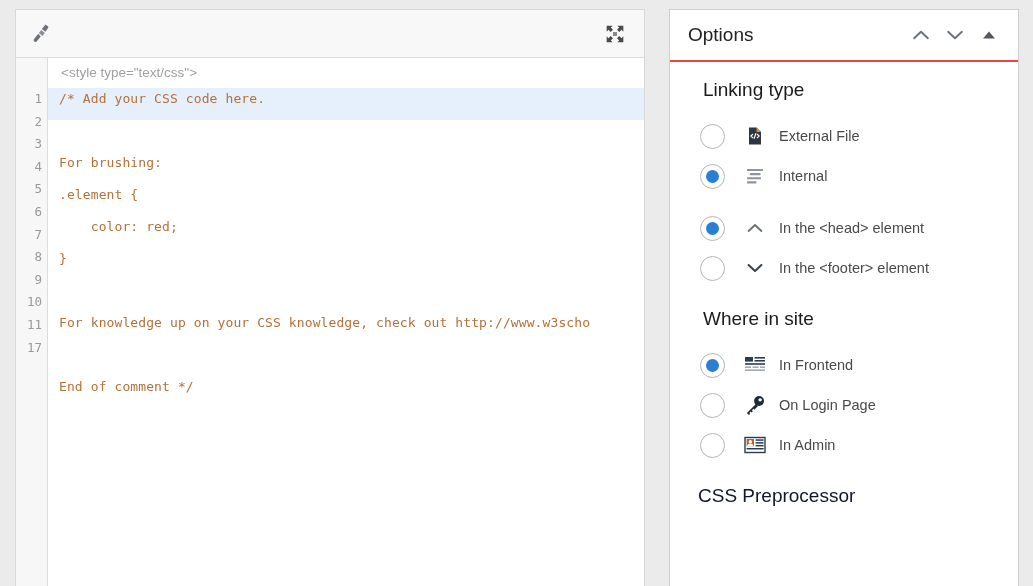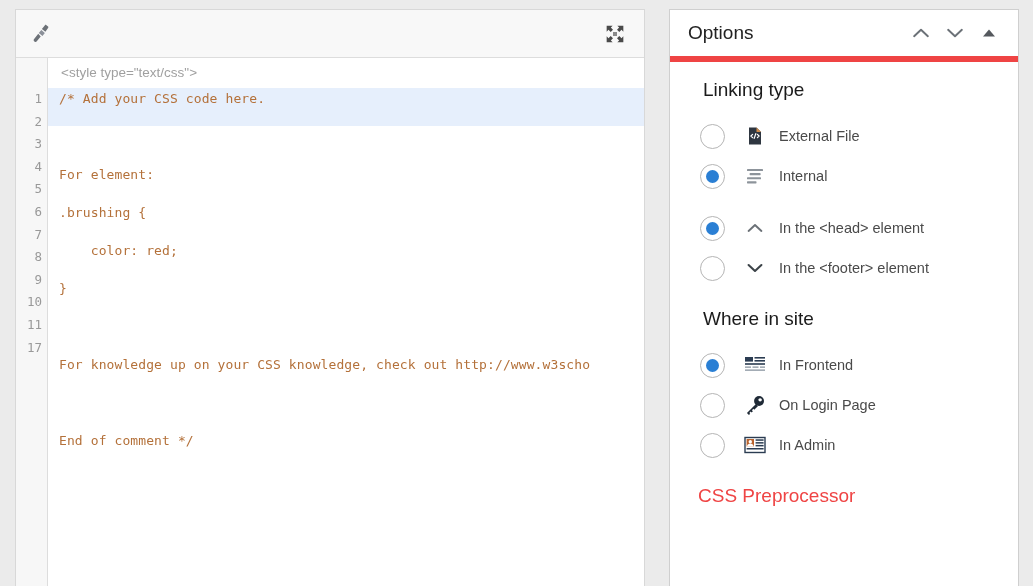--- a/index.html
+++ b/index.html
@@ -79,21 +79,21 @@
   .style-tag {
     height: 30px;
     line-height: 30px;
     padding-left: 13px;
     font-family: "Liberation Sans", sans-serif;
     font-size: 13.5px;
     color: #a0a0a0;
     white-space: nowrap;
   }
   .code-line {
-    height: 38px;
+    height: 32px;
     line-height: 22.6px;
     padding-left: 11px;
     font-family: "DejaVu Sans Mono", "Liberation Mono", monospace;
     font-size: 13px;
     color: #b4713a;
     white-space: pre;
     letter-spacing: 0.1px;
   }
   .code-line.active {
     background: #e6effc;
@@ -105,21 +105,21 @@
     left: 669px; top: 9px;
     width: 350px; height: 586px;
     background: #ffffff;
     border: 1px solid #cfcfcf;
     border-bottom: none;
     display: flex;
     flex-direction: column;
   }
   #options-header {
     height: 52px; min-height: 52px;
-    border-bottom: 6px solid #ef4444;
+    border-bottom: 2px solid #ef4444;
     display: flex;
     align-items: center;
     padding: 0 12px 0 18px;
     background: #ffffff;
   }
   #options-title {
     font-size: 19px;
     color: #222222;
     flex: 1;
   }
@@ -136,21 +136,21 @@
   }
   .section-title {
     font-size: 19px;
     color: #1b1b1b;
     padding: 0 0 0 18px;
     margin: 15px;
     font-weight: normal;
   }
   .section-title.first { margin-top: 17px; }
   .section-title.next { margin-top: 20px; }
-  .section-title.muted { color: #ef4444; padding-left: 13px; }
+  .section-title.muted { color: #0f172a; padding-left: 13px; }
 
   .radio-list { margin-top: 12px; }
   .radio-row {
     display: flex;
     align-items: center;
     height: 40px;
     padding-left: 30px;
     cursor: pointer;
   }
   .radio {
@@ -227,22 +227,22 @@
         <div class="gline">9</div>
         <div class="gline">10</div>
         <div class="gline">11</div>
         <div class="gline">17</div>
       </div>
 
       <div id="code-area">
         <div class="style-tag">&lt;style type="text/css"&gt;</div>
         <div class="code-line active">/* Add your CSS code here.</div>
         <div class="code-line"></div>
-        <div class="code-line">For element:</div>
-        <div class="code-line">.brushing {</div>
+        <div class="code-line">For brushing:</div>
+        <div class="code-line">.element {</div>
         <div class="code-line">    color: red;</div>
         <div class="code-line">}</div>
         <div class="code-line"></div>
         <div class="code-line">For knowledge up on your CSS knowledge, check out http://www.w3scho</div>
         <div class="code-line"></div>
         <div class="code-line">End of comment */</div>
         <div class="code-line"></div>
         <div class="code-line"></div>
       </div>
     </div>

